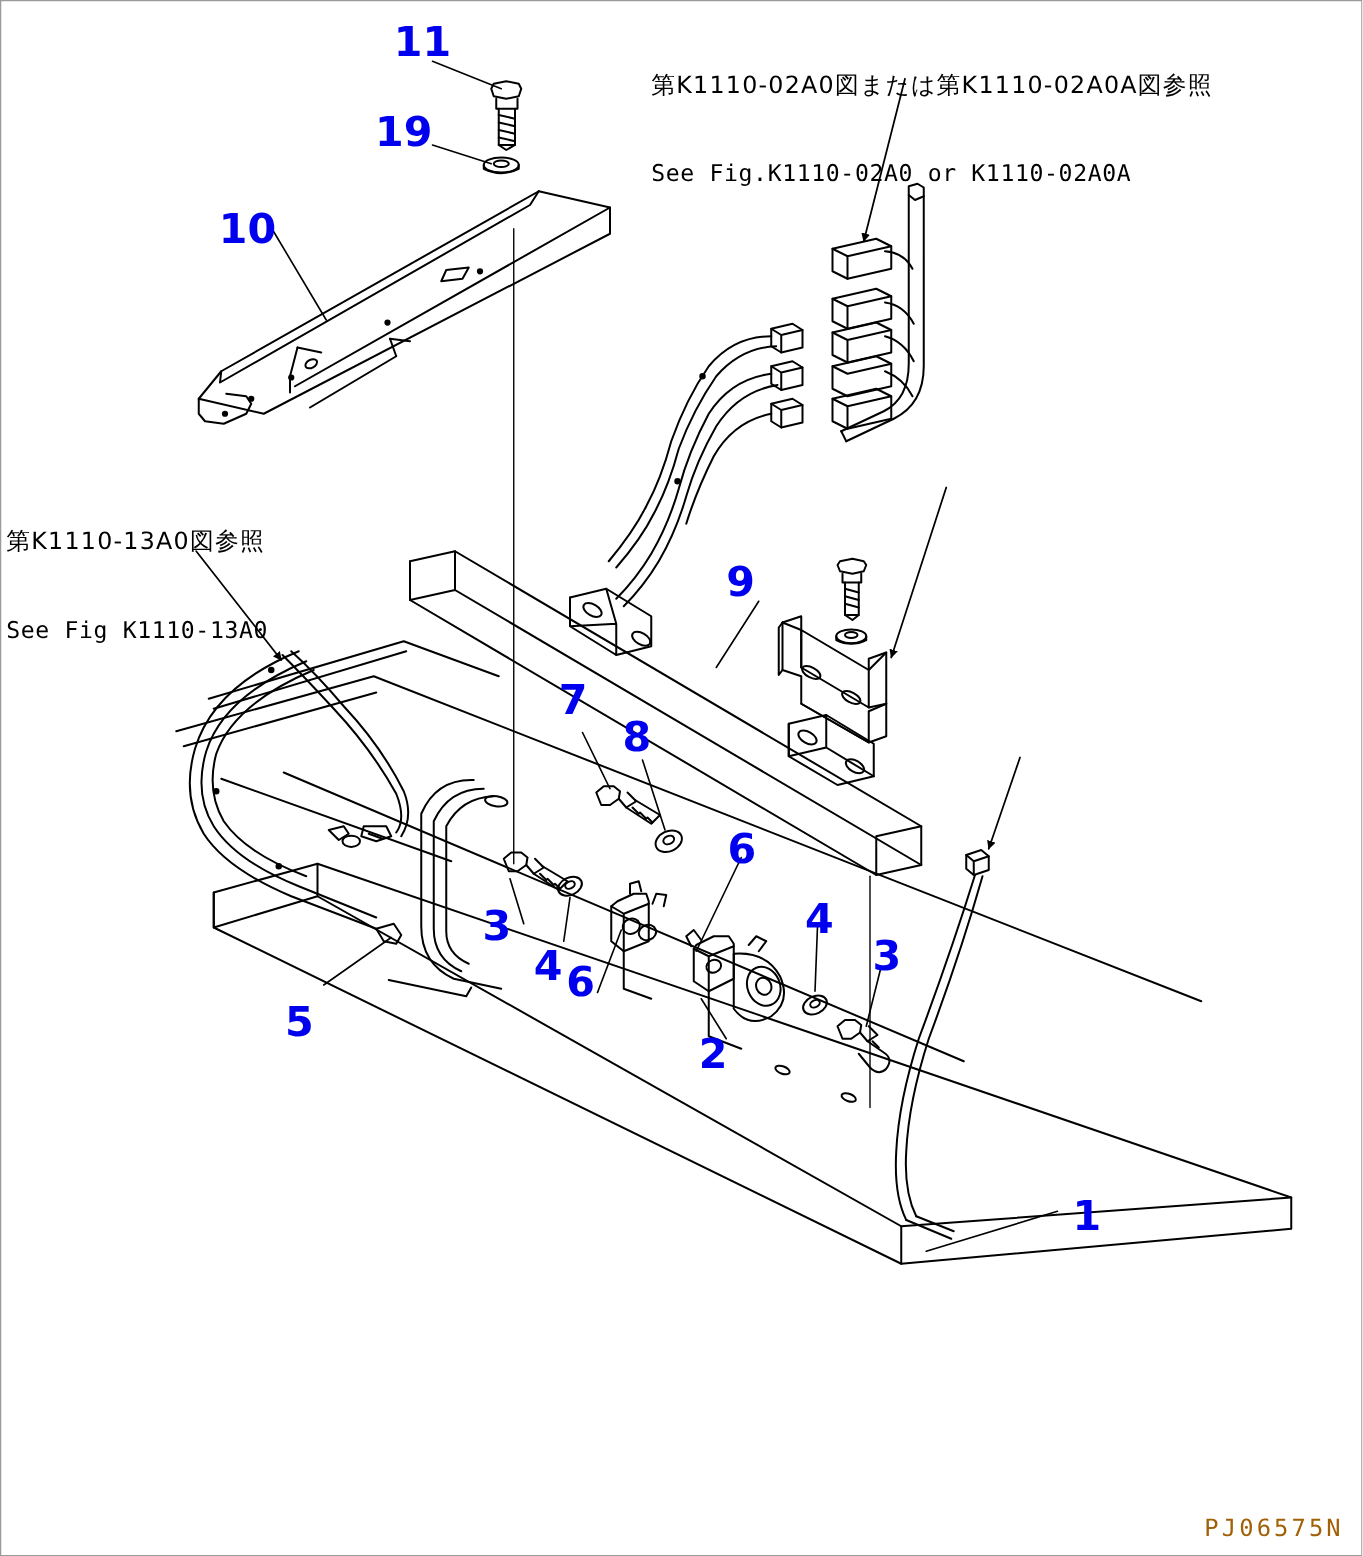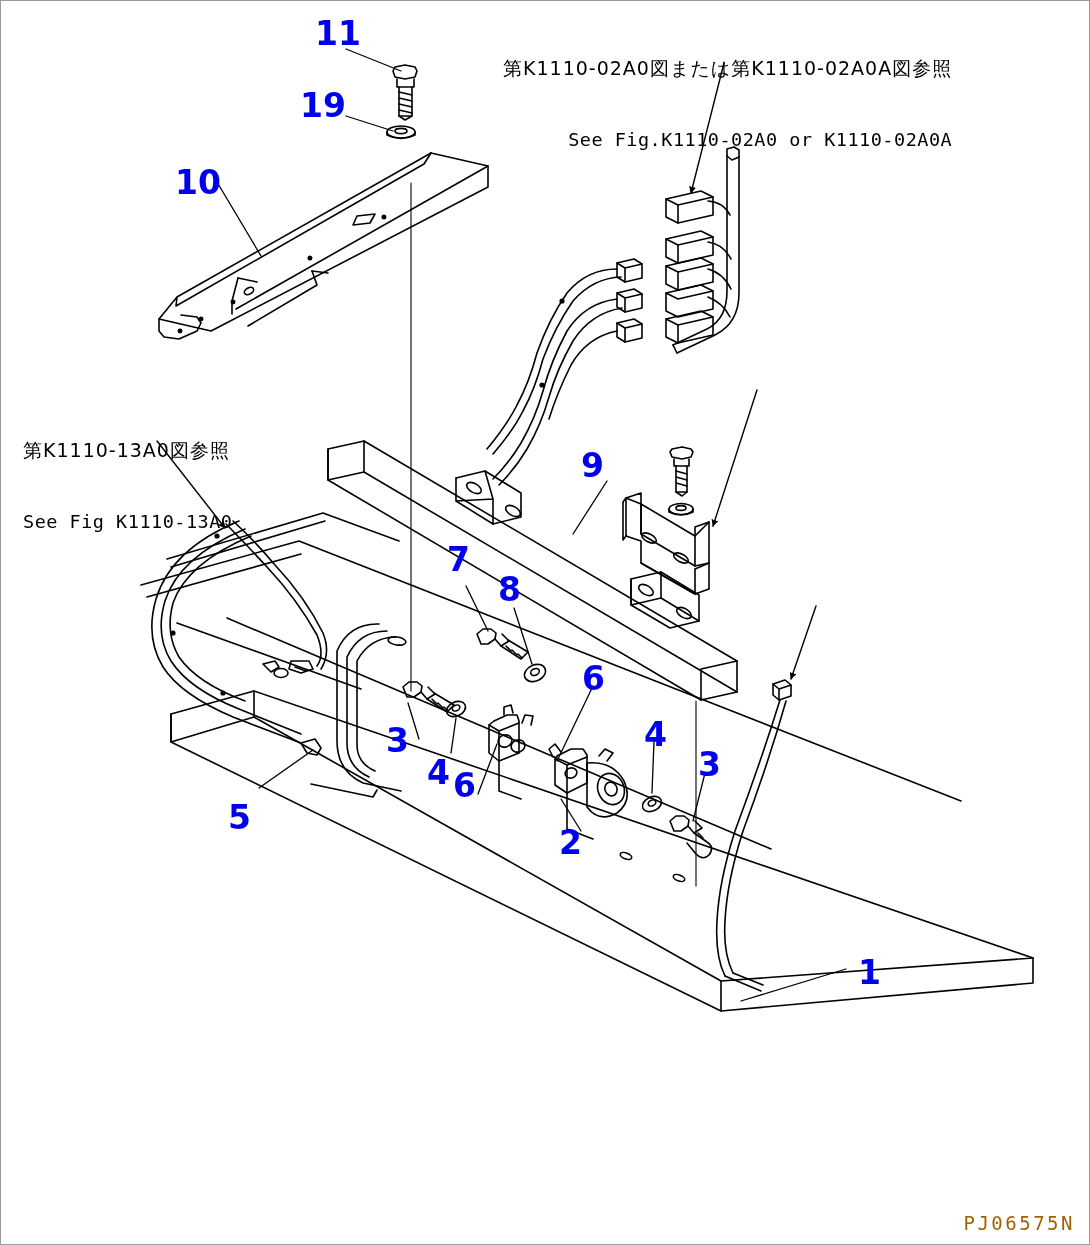--- a/index.html
+++ b/index.html
@@ -38,21 +38,20 @@
     font-size: 19px;
     line-height: 23px;
     letter-spacing: 1px;
   }
   .note .en {
     display: block;
     font-family: "DejaVu Sans Mono", "Liberation Mono", monospace;
     font-size: 18.5px;
     line-height: 23px;
     letter-spacing: 0.5px;
-    text-align: right;
   }
   .callout {
     position: absolute;
     color: #0000ee;
     font-family: "DejaVu Sans", "Liberation Sans", sans-serif;
     font-weight: bold;
     font-size: 33px;
     line-height: 33px;
     user-select: none;
   }
@@ -331,27 +330,27 @@
         <path d="M 693 832 L 706 841 Q 714 846 708 854 Q 702 860 695 853 L 686 842"></path>
         <path d="M 697 832 L 702 837"></path>
       </g>
       <path d="M 704 772 L 692 820" stroke-width="1.3"></path>
 
       <ellipse cx="625" cy="855" rx="6" ry="3" transform="rotate(20 625 855)"></ellipse>
       <ellipse cx="678" cy="877" rx="6" ry="3" transform="rotate(20 678 877)"></ellipse>
     </g>
   </svg>
 
-  <div class="note" style="left:502px; top:8px;">
+  <div class="note" style="left:520px; top:8px;">
     <span class="jp">第K1110-02A0図または第K1110-02A0A図参照</span>
     <span class="en">See Fig.K1110-02A0 or K1110-02A0A</span>
   </div>
 
 
-  <div class="note" style="left:4px; top:390px;margin-left:18px;">
+  <div class="note" style="left:4px; top:373px;">
     <span class="jp">第K1110-13A0図参照</span>
     <span class="en">See Fig K1110-13A0</span>
   </div>
 
 
 
   <div class="callout" style="left:299px; top:16px;margin-left:15px;">11</div>
   <div class="callout" style="left:299px; top:88px;">19</div>
   <div class="callout" style="left:174px; top:134px;margin-top:31px;">10</div>
   <div class="callout" style="left:580px; top:448px;">9</div>

